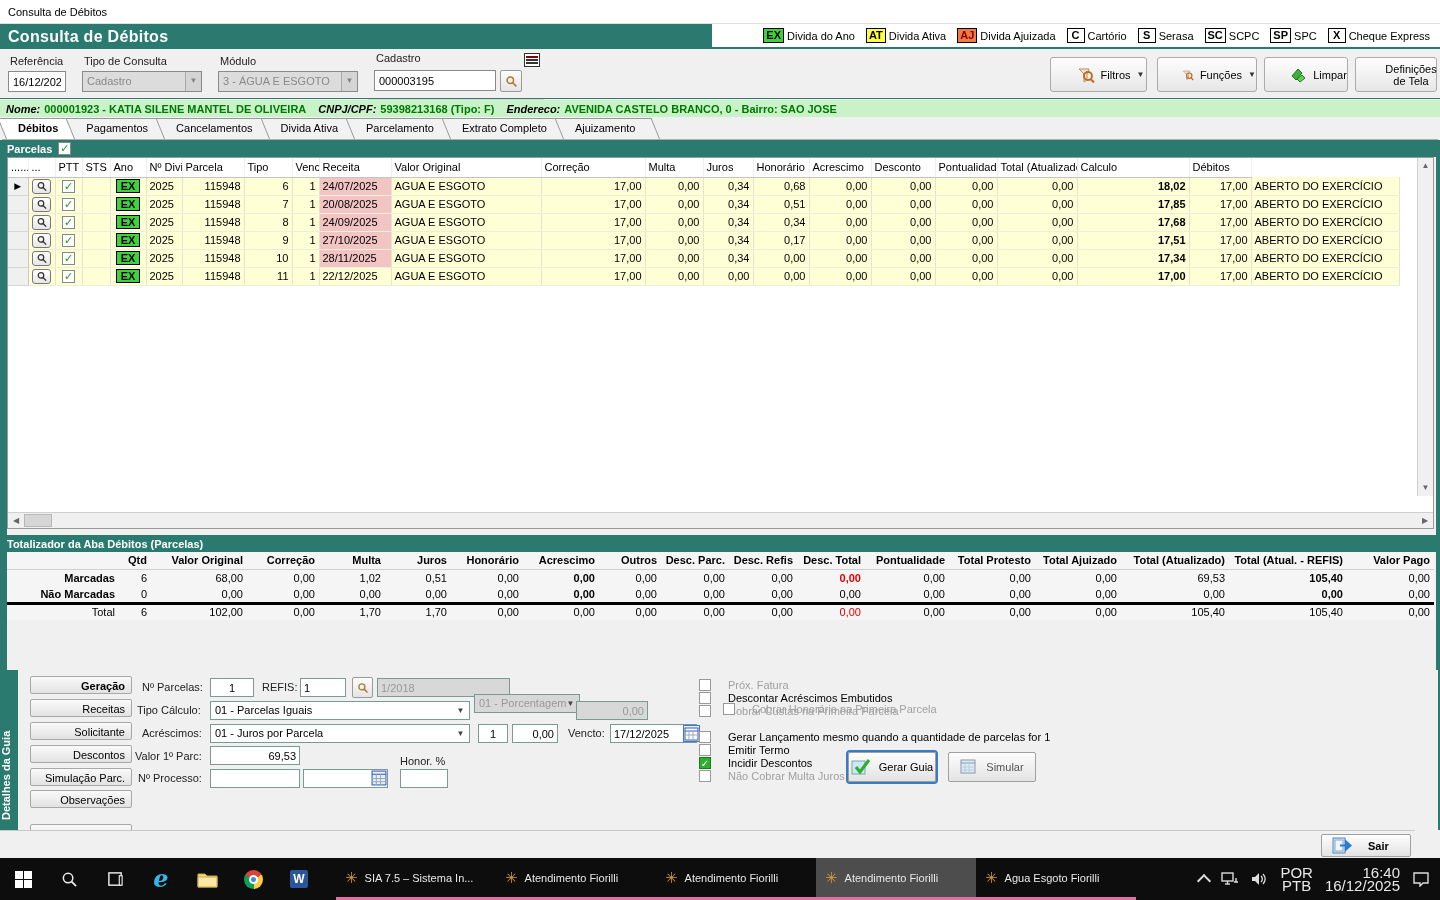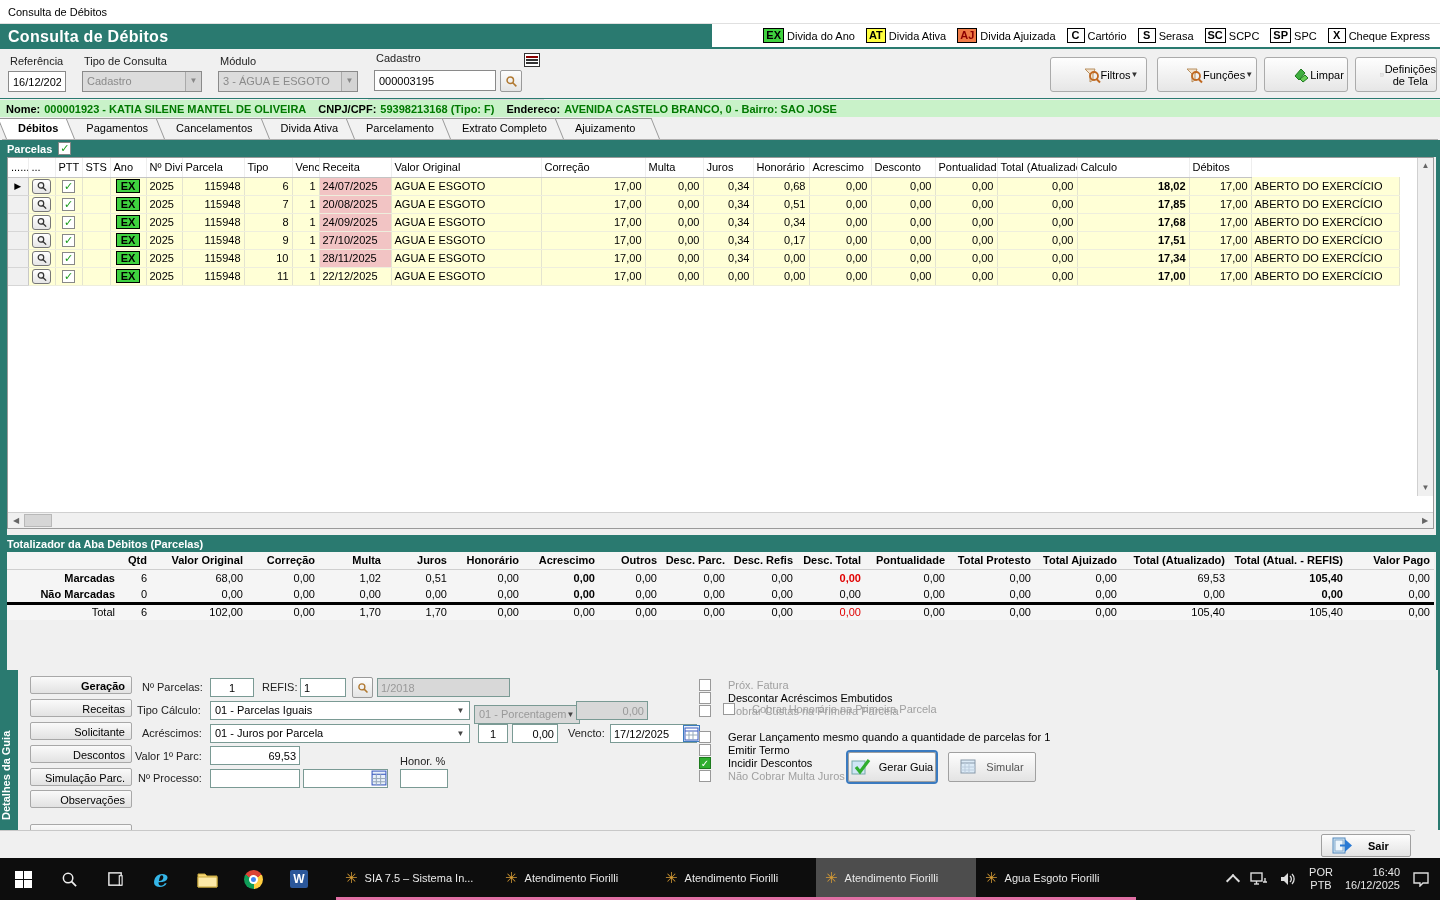--- a/index.html
+++ b/index.html
@@ -22,27 +22,27 @@
 
   
   #filterbar { position:absolute; top:49px; left:0; width:1440px; height:50px; background:#f0f0f0; border-bottom:1px solid #2a7a70; }
   .flabel { position:absolute; color:#222; }
   .tinput { position:absolute; height:21px; border:1px solid #8a8a8a; background:#fff; padding:0 4px; font-size:11px; font-family:inherit; }
   .tinput:disabled, .combo.disabled { background:#dcdcdc; color:#8a8a8a; }
   .combo { position:absolute; height:21px; border:1px solid #8a8a8a; background:#dcdcdc; color:#8a8a8a; padding:3px 18px 0 4px; overflow:hidden; white-space:nowrap; }
   .combo .arrow { position:absolute; right:0; top:0; width:16px; height:19px; background:#d4d4d4; border-left:1px solid #aaa; text-align:center; line-height:18px; font-size:8px; color:#888; }
   .cad-box { position:absolute; left:368px; top:50px; width:176px; height:46px; border:1px solid #d8d8d8; background:#ededed; }
   .iconbtn { position:absolute; width:22px; height:22px; background:linear-gradient(#fdfdfd,#e4e4e4); border:1px solid #9a9a9a; border-radius:2px; display:flex; align-items:center; justify-content:center; cursor:pointer; }
-  .toolbtn { position:absolute; height:35px; background:linear-gradient(#fefefe,#e6e6e6); border:1px solid #ababab; border-radius:3px; display:flex; align-items:center; justify-content:center; font-size:11px; cursor:pointer;padding-left:24px; }
+  .toolbtn { position:absolute; height:35px; background:linear-gradient(#fefefe,#e6e6e6); border:1px solid #ababab; border-radius:3px; display:flex; align-items:center; justify-content:center; gap:6px; font-size:11px; cursor:pointer;padding-left:24px; }
   .toolbtn .drop { font-size:8px; color:#333; }
   .twoline { text-align:center; line-height:12px; }
 
   
   #namebar { position:absolute; top:100px; left:0; width:1440px; height:17px; background:#c9f2c9; display:flex; align-items:center; gap:4px; padding-left:6px; font-weight:bold; }
-  #namebar .lbl { color:#000; }
+  #namebar .lbl { color:#000;font-style:italic; }
   #namebar .val { color:#007800; margin-right:8px; }
 
   
   #tabs { position:absolute; top:117px; left:2px; width:1436px; height:23px; display:flex; align-items:flex-end; padding-left:4px; border-bottom:1px solid #b0b0b0; background:#f0f0f0; }
   .tab { position:relative; height:21px; padding:4px 24px 0 12px; margin-right:-8px; cursor:pointer; }
   .tab::before { content:''; position:absolute; inset:0; background:#f2f2f2; border:1px solid #9a9a9a; border-bottom:none; transform:skewX(22deg); transform-origin:bottom left; z-index:0; }
   .tab.active::before { background:#fff; }
   .tab span { position:relative; z-index:1; }
   .tab.active span { font-weight:bold; }
 
@@ -107,21 +107,21 @@
   #footer { position:absolute; top:830px; left:0; width:1415px; height:28px; background:#f0f0f0; border-top:1px solid #c8c8c8; }
   #sairbtn { position:absolute; right:4px; top:3px; width:90px; height:23px; background:linear-gradient(#fdfdfd,#e3e3e3); border:1px solid #a0a0a0; border-radius:2px; display:flex; align-items:center; gap:14px; padding-left:10px; font-weight:bold; cursor:pointer; }
 
   
   #taskbar { position:absolute; top:858px; left:0; width:1440px; height:42px; background:#0d0d0d; display:flex; align-items:stretch; color:#e8e8e8; }
   .tb-ico { width:46px; display:flex; align-items:center; justify-content:center; cursor:pointer; }
   .tb-app { width:160px; display:flex; align-items:center; gap:7px; padding-left:9px; border-bottom:3px solid #e06fa4; cursor:pointer; overflow:hidden; white-space:nowrap; }
   .tb-app.active { background:#4d4d4d; }
   .tb-app .fico { color:#d79c35; font-size:15px; }
   #tray { margin-left:auto; display:flex; align-items:center; gap:12px; padding-right:10px; }
-  #tray .stack { text-align:center; line-height:13px; font-size:11px; }
+  #tray .stack { text-align:center; line-height:13px; font-size:15px; }
   #tray .stack.right { text-align:right; }
   .chev { width:10px; height:10px; border-left:2px solid #ddd; border-top:2px solid #ddd; transform:rotate(45deg); margin-top:4px; }
 </style>
 </head>
 <body>
 
 <div id="screen">
 
   <div id="titlebar">
     <span>Consulta de Débitos</span>
@@ -620,21 +620,21 @@
     <span class="iconbtn" style="left:350px;top:7px;width:21px;height:21px">
       <svg width="12" height="12" viewBox="0 0 16 16">
           <circle cx="6.5" cy="6.5" r="4" fill="none" stroke="#b07830" stroke-width="1.8"></circle>
           <line x1="9.5" y1="9.5" x2="14" y2="14" stroke="#b07830" stroke-width="2"></line>
         </svg>
     </span>
     <input class="ginput" style="left: 375px; top: 8px; width: 133px; background: rgb(216, 216, 216); color: rgb(153, 153, 153);" disabled="" value="1/2018">
 
     <span class="glabel" style="left:135px;top:34px">Tipo Cálculo:</span>
     <div class="gcombo" style="left:208px;top:31px;width:260px"><span>01 - Parcelas Iguais</span><span class="arrow">▼</span></div>
-    <div class="gcombo disabled" style="left:472px;top:35px;width:106px"><span>01 - Porcentagem</span><span class="arrow">▼</span></div>
+    <div class="gcombo disabled" style="left:472px;top:24px;width:106px"><span>01 - Porcentagem</span><span class="arrow">▼</span></div>
     <input class="ginput" style="left: 574px; top: 31px; width: 72px; text-align: right; background: rgb(216, 216, 216); color: rgb(153, 153, 153);" disabled="" value="0,00">
 
     <span class="glabel" style="left:140px;top:57px">Acréscimos:</span>
     <div class="gcombo" style="left:208px;top:54px;width:260px"><span>01 - Juros por Parcela</span><span class="arrow">▼</span></div>
     <input class="ginput" style="left: 476px; top: 54px; width: 30px; text-align: center;" value="1">
     <input class="ginput" style="left: 510px; top: 54px; width: 46px; text-align: right;" value="0,00">
     <span class="glabel" style="left:566px;top:57px">Vencto:</span>
     <input class="ginput" style="left: 608px; top: 54px; width: 87px;" value="17/12/2025">
     <span style="position:absolute;left:681px;top:55px;width:17px;height:17px;border:1px solid #3a7abf;background:#e8f0fa;display:inline-block">
       <svg width="15" height="15" viewBox="0 0 15 15">

